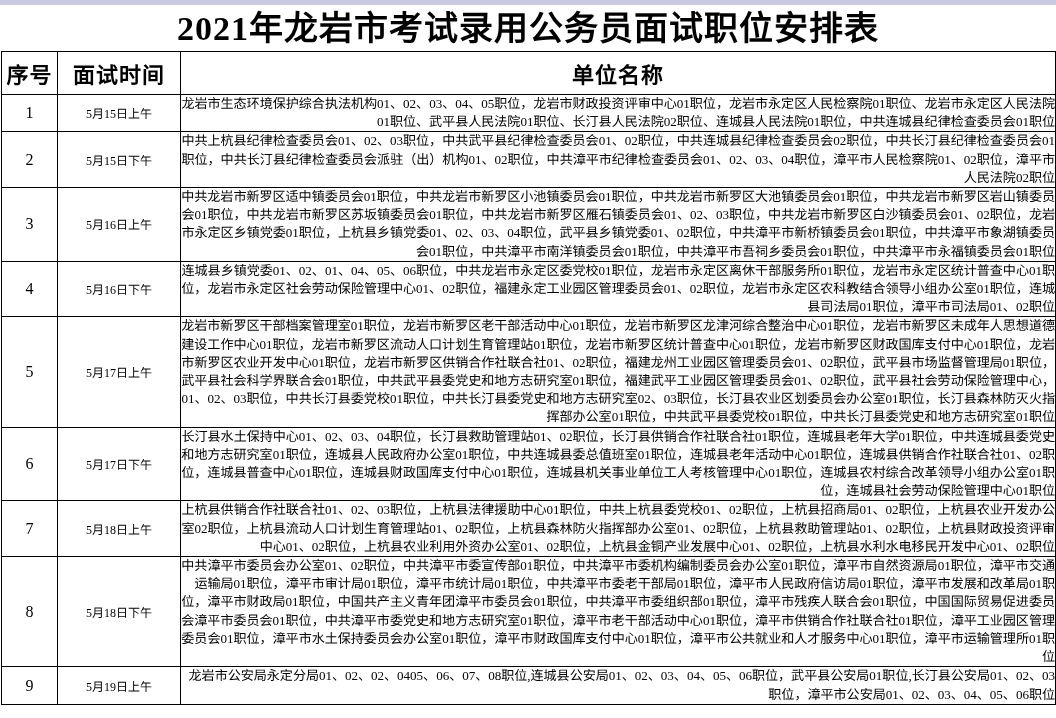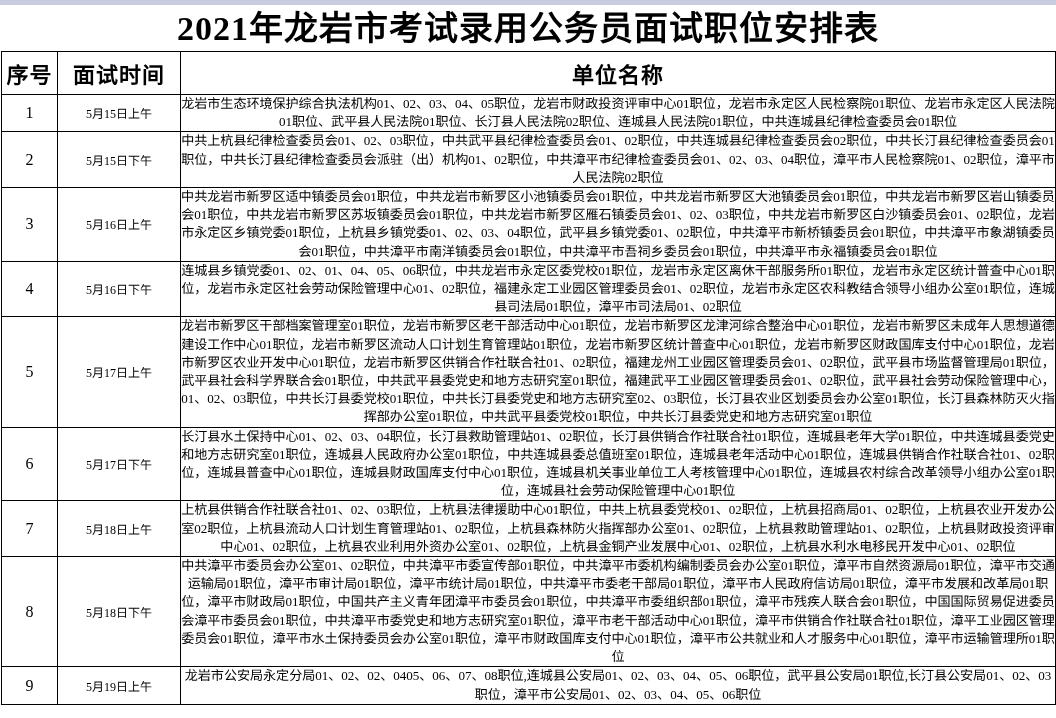--- a/index.html
+++ b/index.html
@@ -66,21 +66,21 @@
     font-size: 16px;
     font-family: "Liberation Serif", "DejaVu Serif", serif;
   }
   td.time {
     text-align: center;
     font-size: 12px;
     white-space: nowrap;
     font-family: "Liberation Serif", "DejaVu Serif", serif;
   }
   td.unit {
-    text-align: center;
+    text-align: right;
     font-size: 13.1px;
     line-height: 18.2px;
     padding: 3px 4px 3px 5px;
     font-family: "Liberation Serif", "DejaVu Serif", serif;
     word-break: break-all;
     letter-spacing: -0.05px;
   }
 </style>
 </head>
 <body>

